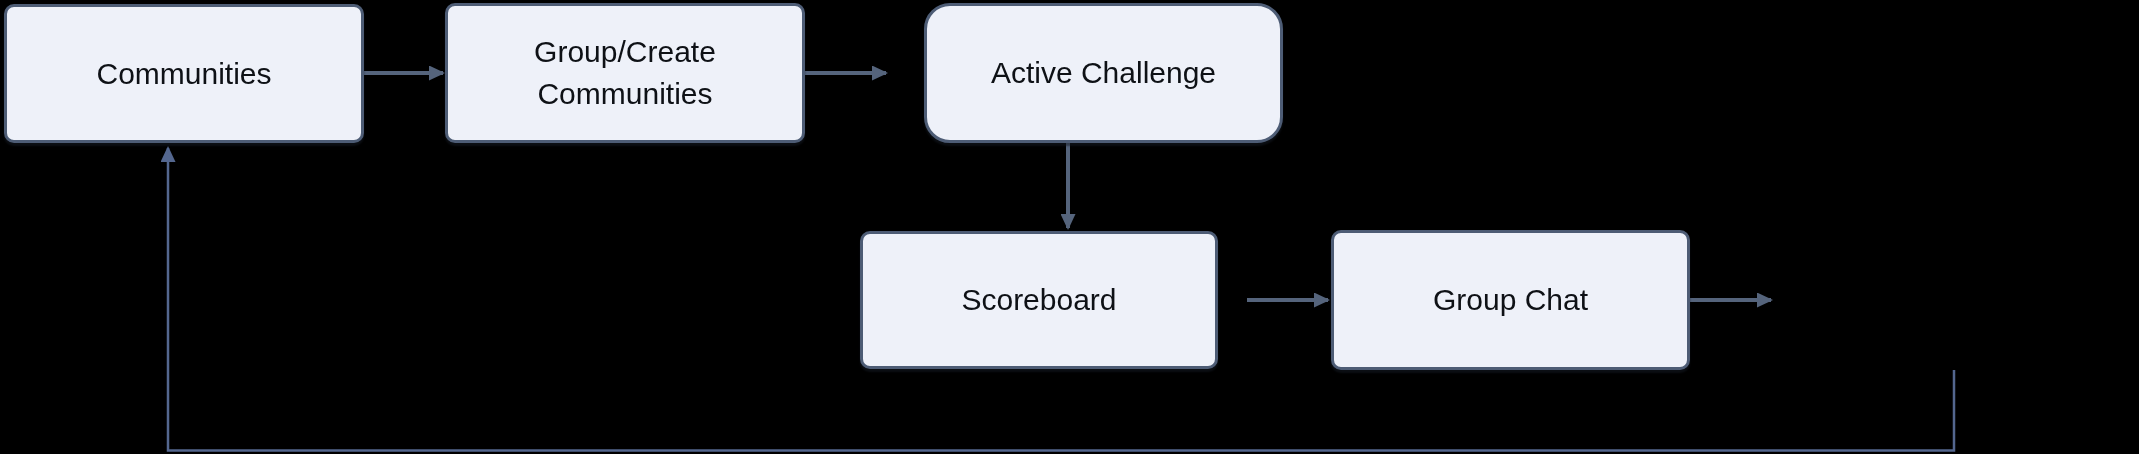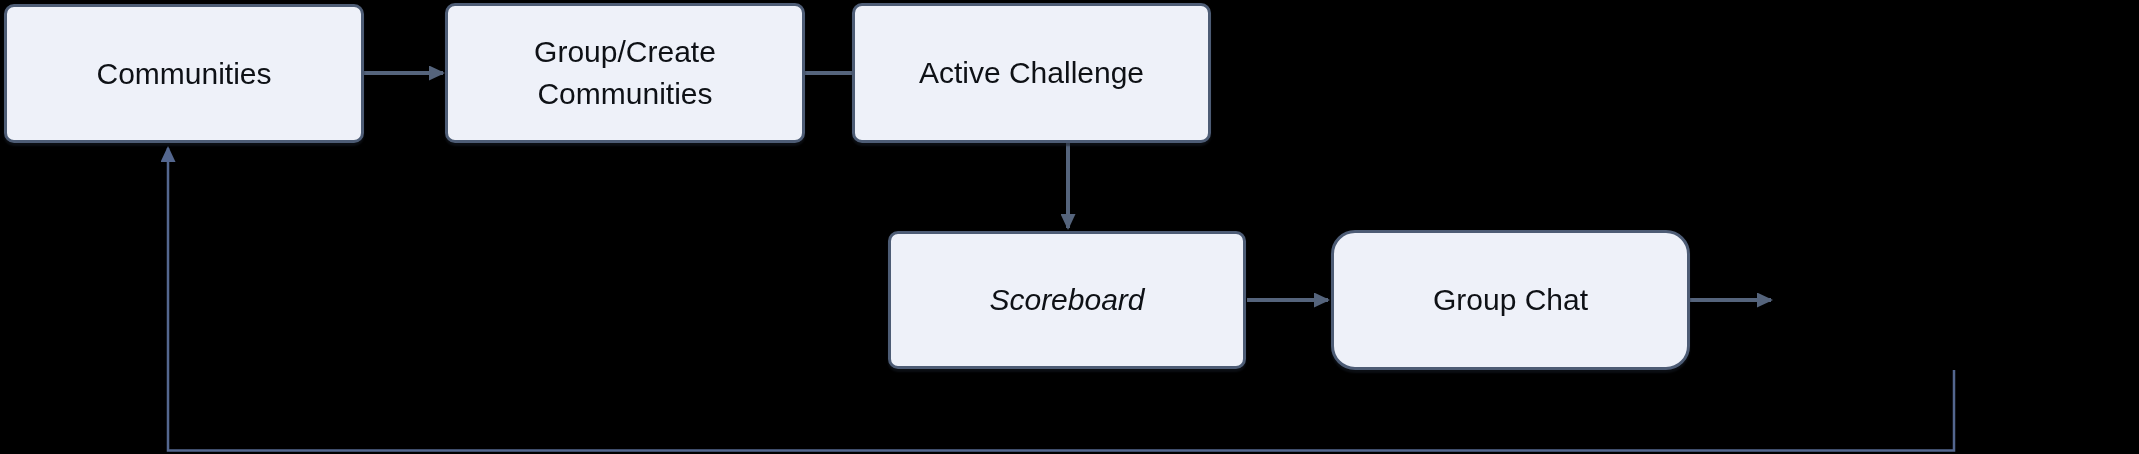--- a/index.html
+++ b/index.html
@@ -71,20 +71,20 @@
     <path class="edge" d="M1247,300 L1328,300" marker-end="url(#arrow)"></path>
     <path class="edge" d="M1690,300 L1771,300" marker-end="url(#arrow)"></path>
     <path class="edge-loop" d="M1954,370 L1954,450.5 L168,450.5 L168,148" marker-end="url(#arrow-loop)"></path>
   </svg>
 
   <div class="node" style="left:4px;   top:4px;   width:360px; height:139px;">Communities</div>
 
   <div class="node" style="left:445px; top:3px;   width:360px; height:140px;">Group/Create
 Communities</div>
 
-  <div class="node" style="left:852px; top:3px;   width:359px; height:140px;">Active Challenge</div>
+  <div class="node" style="left:924px; top:3px;   width:359px; height:140px;border-radius:26px;">Active Challenge</div>
 
-  <div class="node" style="left:888px; top:231px; width:358px; height:138px;font-style:italic;">Scoreboard</div>
+  <div class="node" style="left:860px; top:231px; width:358px; height:138px;">Scoreboard</div>
 
-  <div class="node" style="left:1331px;top:230px; width:359px; height:140px;border-radius:24px;">Group Chat</div>
+  <div class="node" style="left:1331px;top:230px; width:359px; height:140px;">Group Chat</div>
 
 
 </div>
 
 </body></html>

